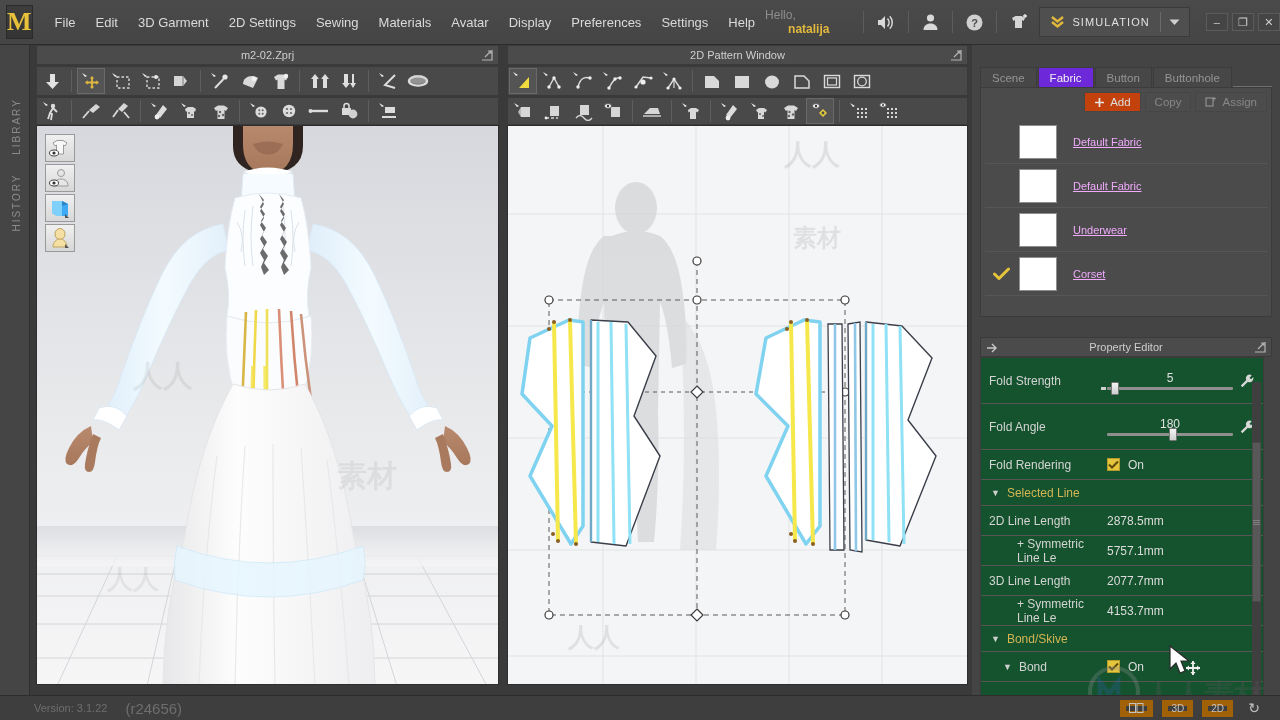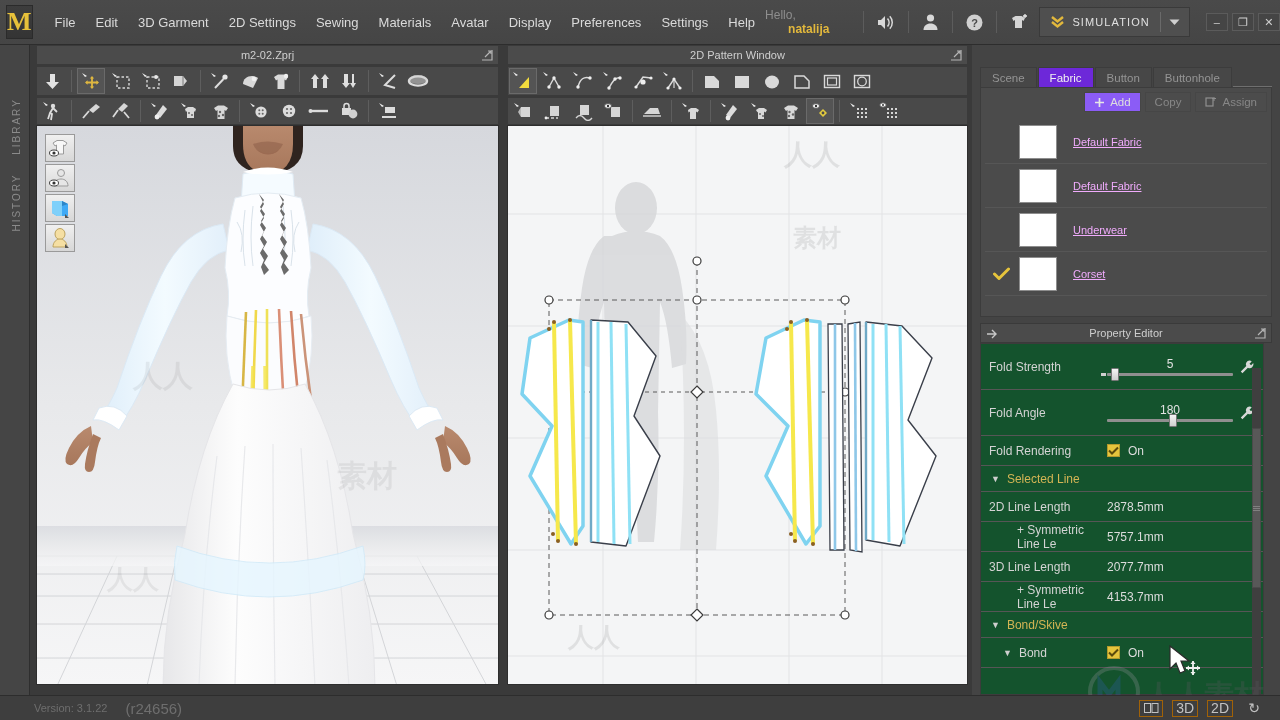--- a/index.html
+++ b/index.html
@@ -127,36 +127,36 @@
   .tabrest{flex:1;border-bottom:1px solid #6f6f6f;height:1px;margin-bottom:0;}
   .objbody{
     position:absolute;left:8px;top:42px;width:292px;height:230px;
     background:#4b4b4b;border:1px solid #3c3c3c;
   }
   .objactions{
     position:absolute;right:4px;top:4px;display:flex;align-items:center;
   }
   .actbtn{
     height:20px;padding:0 9px;font-size:11.5px;display:flex;align-items:center;
-    color:#dedede;background:#8b5cf6;border:1px solid #464646;margin-left:4px;
+    color:#dedede;background:#c2410c;border:1px solid #464646;margin-left:4px;
   }
   .actbtn.dim{color:#878787;background:#4c4c4c;}
   .fablist{position:absolute;left:4px;top:32px;right:4px;}
   .fabrow{
     height:44px;display:flex;align-items:center;
     border-bottom:1px solid #565656;padding-left:4px;
   }
   .fabcheck{width:24px;display:flex;align-items:center;justify-content:center;}
   .fabswatch{
     width:38px;height:34px;background:#fff;border:1px solid #8d8d8d;margin-left:6px;
   }
   .fabname{font-size:11px;color:#f0abfc;margin-left:16px;text-decoration:underline;}
 
   
-  .propeditor{position:absolute;left:0;top:278px;width:308px;height:372px;}
+  .propeditor{position:absolute;left:0;top:292px;width:308px;height:372px;}
   .propbody{
     position:absolute;left:8px;top:20px;width:284px;height:352px;
     background:#14532d;border:1px solid #3c3c3c;overflow:hidden;
   }
   .prow{
     display:flex;align-items:center;height:auto;min-height:30px;
     border-bottom:1px solid #565656;padding:0 8px;position:relative;
   }
   .plabel{font-size:12px;color:#d4d4d4;width:118px;flex:none;}
   .plabel.ind{padding-left:28px;}
@@ -194,22 +194,22 @@
   .statusbar{
     position:absolute;left:0;bottom:0;width:1280px;height:25px;
     background:#3e3e3e;border-top:1px solid #2d2d2d;
     display:flex;align-items:center;
   }
   .version{font-size:11px;color:#6e6e6e;margin-left:34px;}
   .revision{font-size:15px;color:#6e6e6e;margin-left:18px;}
   .viewbtns{margin-left:auto;display:flex;align-items:center;margin-right:14px;}
   .vbtn{
     min-width:24px;height:17px;padding:0 3px;
-    border:1px solid #a16207;margin-left:9px;color:#c2c2c2;
-    font-size:14px;display:flex;align-items:center;justify-content:center;
+    border:6px solid #a16207;margin-left:9px;color:#c2c2c2;
+    font-size:10px;display:flex;align-items:center;justify-content:center;
   }
   .vbtn.plain{border:none;font-size:14px;}
 
   
   .wm{
     position:absolute;pointer-events:none;opacity:.17;
     font-family:"DejaVu Sans",sans-serif;color:#000;font-weight:bold;
   }
   .wm-br{left:1078px;top:666px;opacity:.30;}
   .cursor{position:absolute;left:1168px;top:645px;pointer-events:none;}

